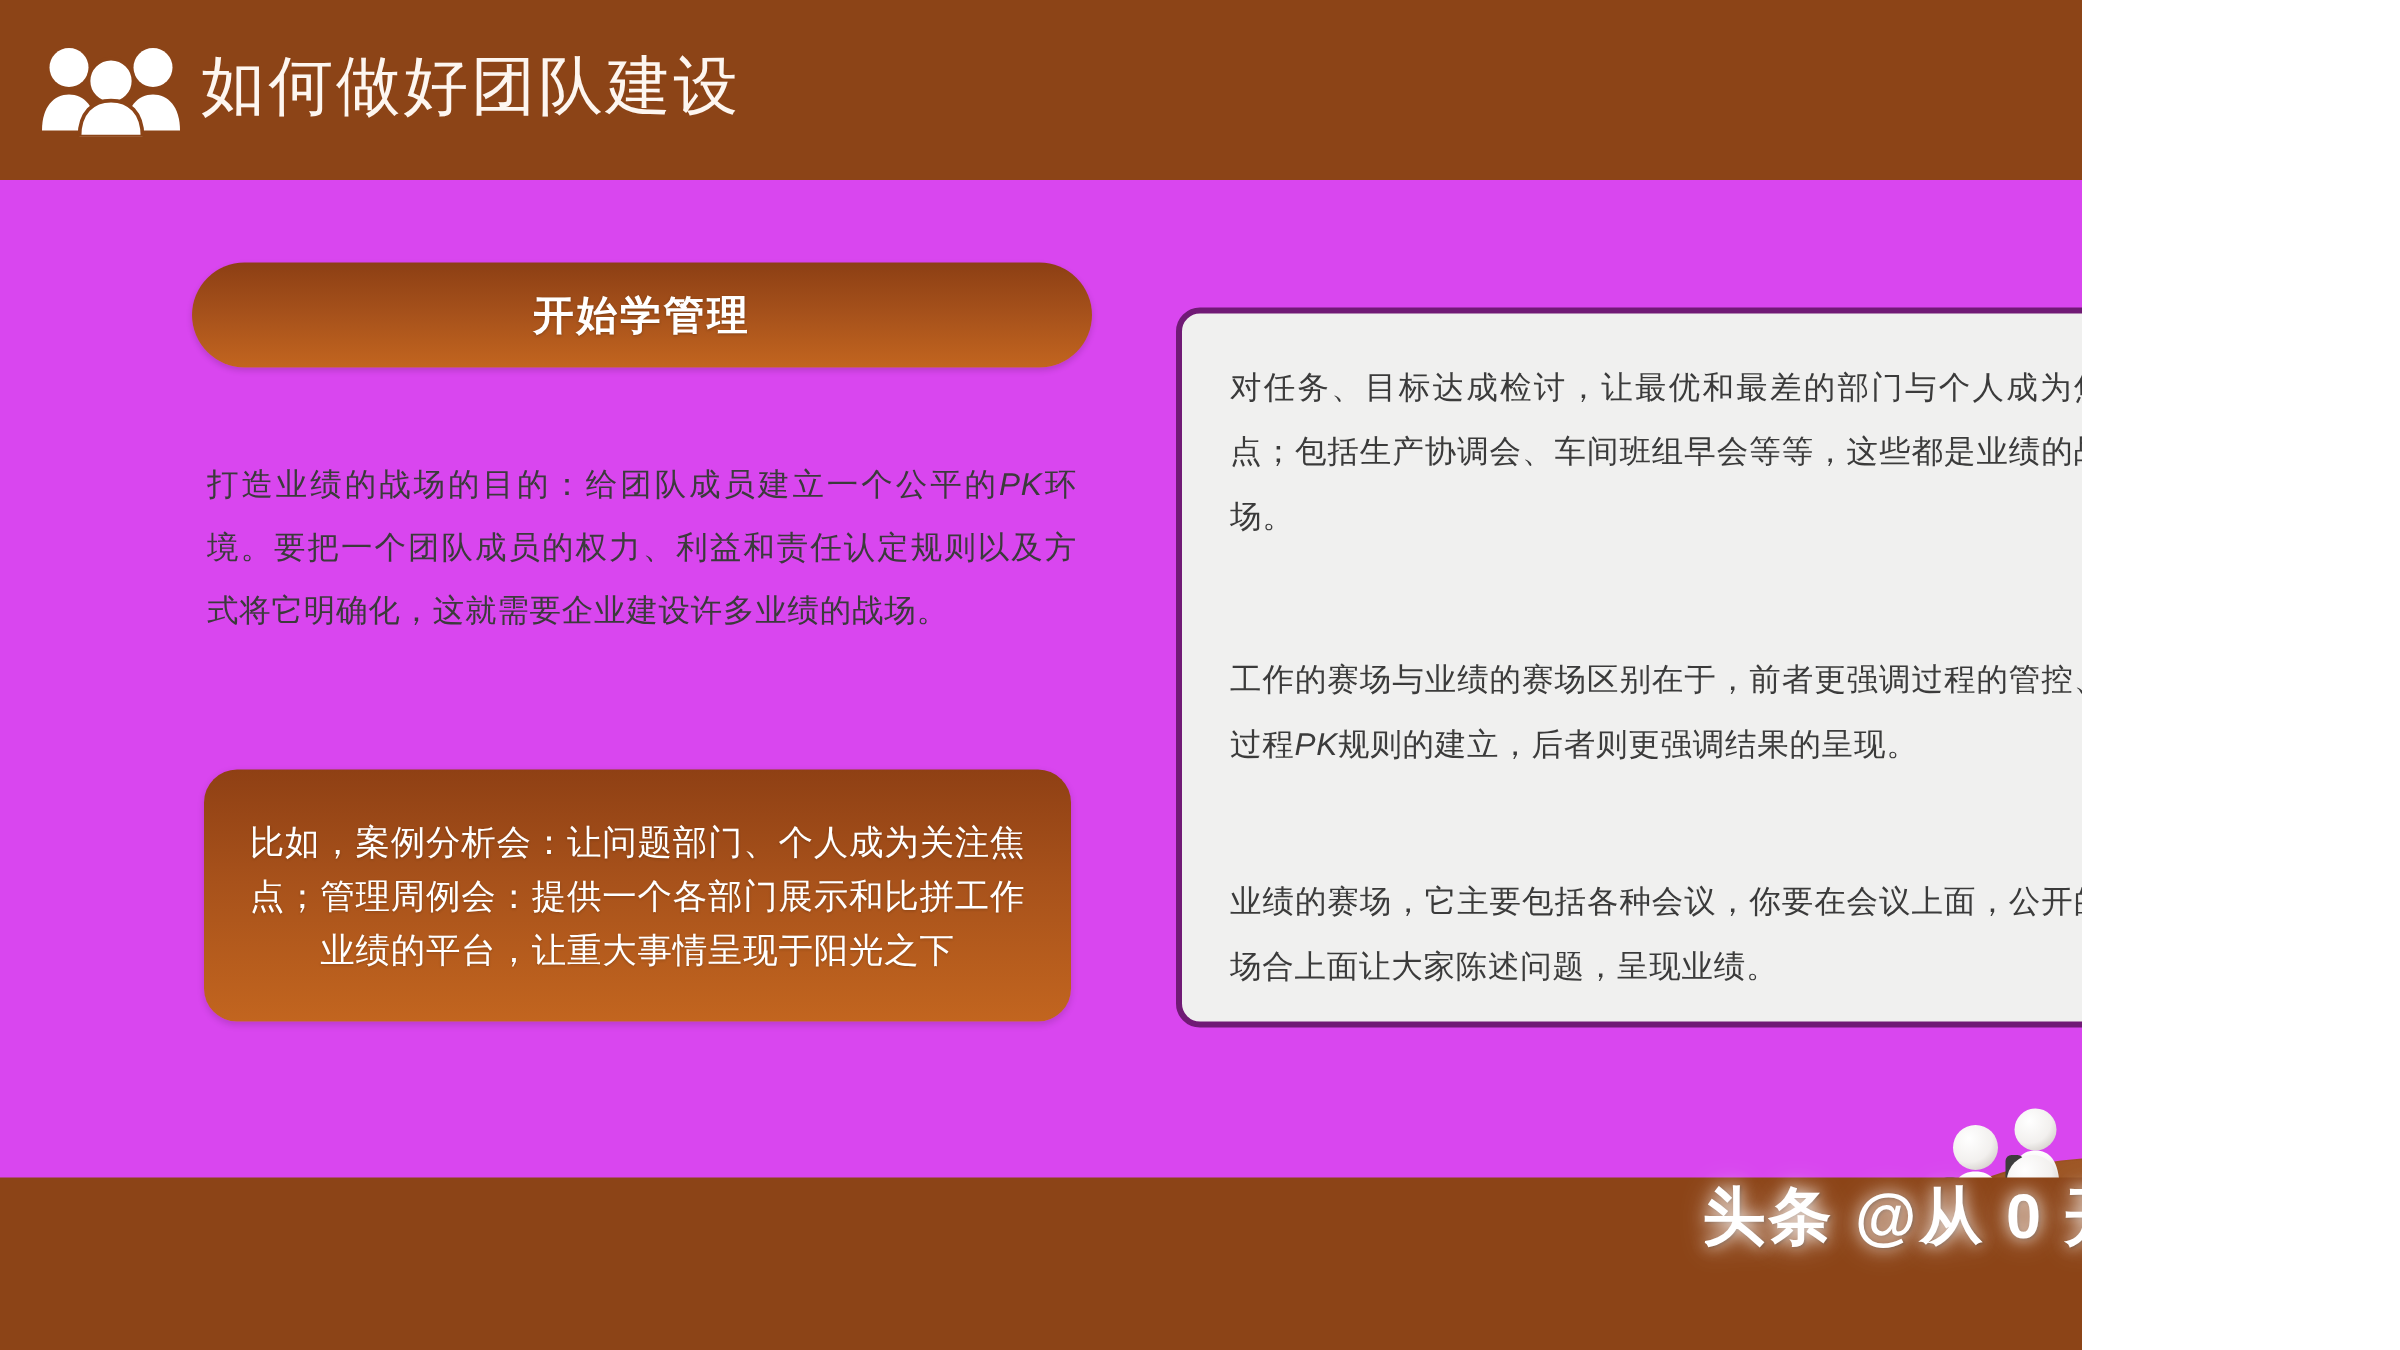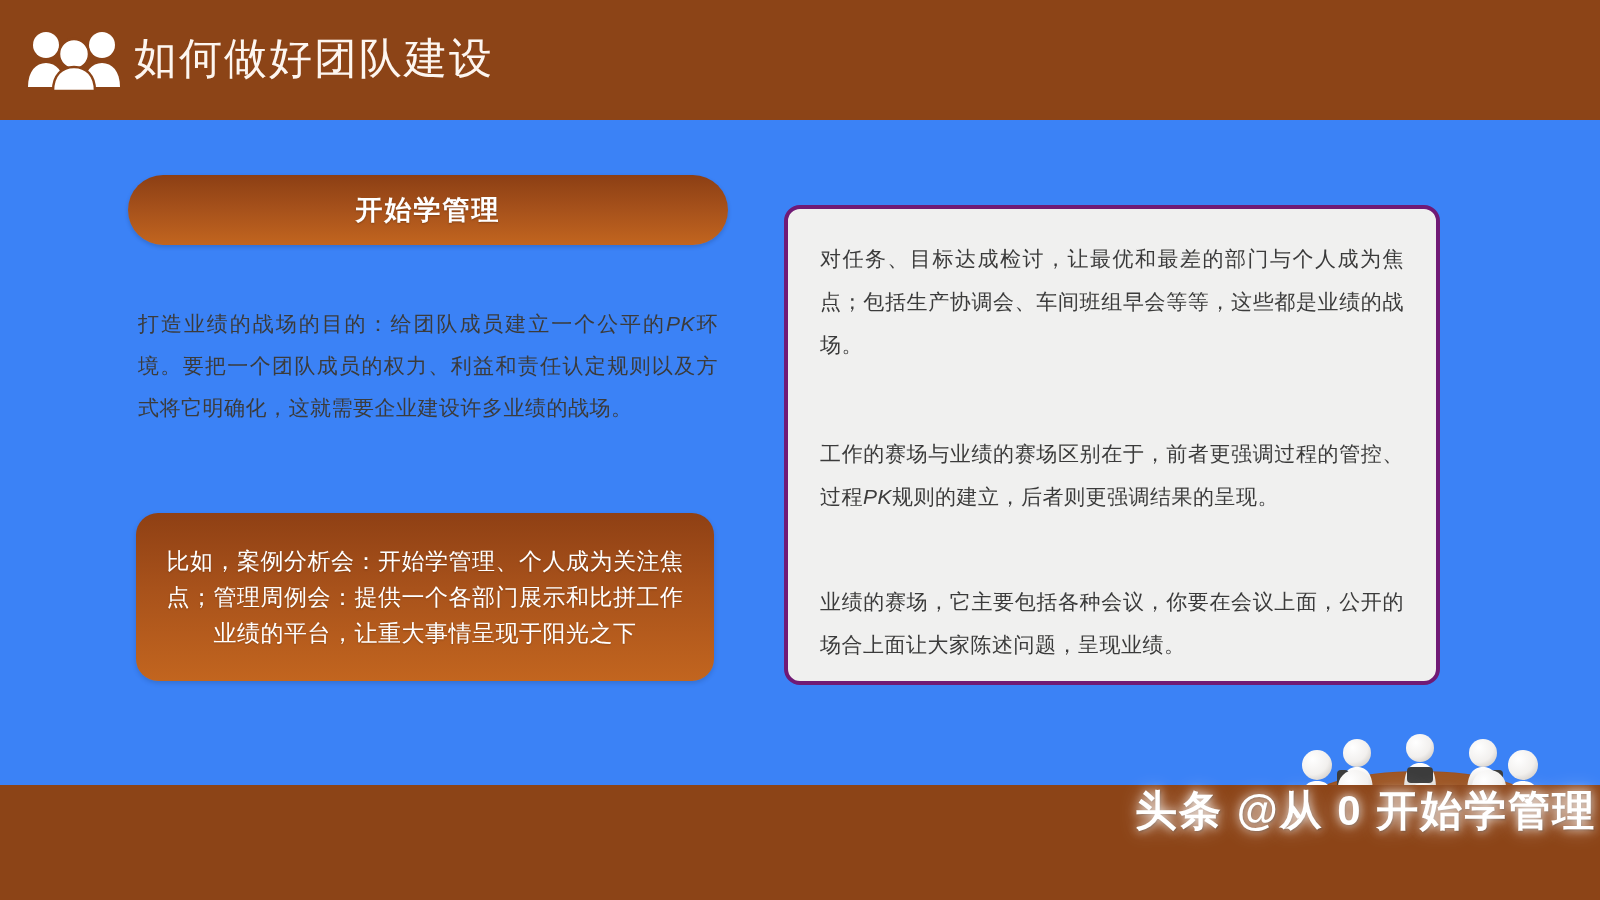--- a/index.html
+++ b/index.html
@@ -2,23 +2,23 @@
 <html><head>
 <meta charset="utf-8">
 <style>
   html, body {
     margin: 0;
     padding: 0;
     background: #ffffff;
   }
   .slide {
     position: relative;
-    width: 1600px;
+    width: 1388px;
     height: 900px;
-    background: #3b82f6;
+    background: #d946ef;
     overflow: hidden;
     font-family: "Liberation Sans", "DejaVu Sans", sans-serif;
   }
 
   
   .header {
     position: absolute;
     left: 0; top: 0;
     width: 1600px;
     height: 120px;
@@ -176,21 +176,21 @@
 
   <div class="left-col">
 
     <div class="pill">
       <span class="pill-text">开始学管理</span>
     </div>
 
     <div class="left-para"><span>打造业绩的战场的目的：给团队成员建立一个公平的</span><i>PK</i><span>环境。要把一个团队成员的权力、利益和责任认定规则以及方式将它明确化，这就需要企业建设许多业绩的战场。</span></div>
 
     <div class="orange-box">
-      <div class="orange-box-text">比如，案例分析会：开始学管理、个人成为关注焦点；管理周例会：提供一个各部门展示和比拼工作业绩的平台，让重大事情呈现于阳光之下</div>
+      <div class="orange-box-text">比如，案例分析会：让问题部门、个人成为关注焦点；管理周例会：提供一个各部门展示和比拼工作业绩的平台，让重大事情呈现于阳光之下</div>
     </div>
   </div>
 
   <div class="right-panel">
     <div class="right-para p1">对任务、目标达成检讨，让最优和最差的部门与个人成为焦点；包括生产协调会、车间班组早会等等，这些都是业绩的战场。</div>
     <div class="right-para p3"><span>工作的赛场与业绩的赛场区别在于，前者更强调过程的管控、过程</span><i>PK</i><span>规则的建立，后者则更强调结果的呈现。</span></div>
     <div class="right-para p2">业绩的赛场，它主要包括各种会议，你要在会议上面，公开的场合上面让大家陈述问题，呈现业绩。</div>
   </div>
 
   <svg class="meeting-art" viewBox="0 0 350 115">

